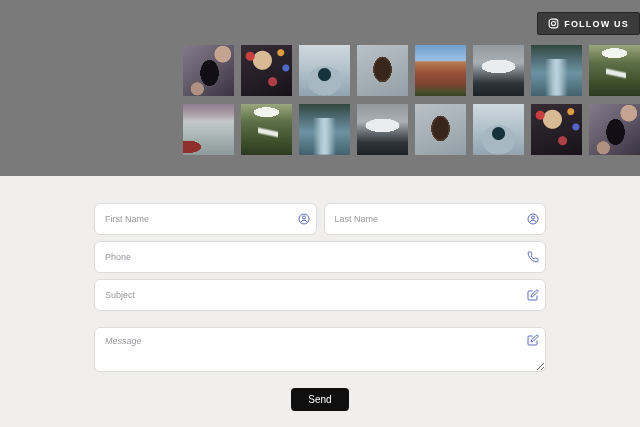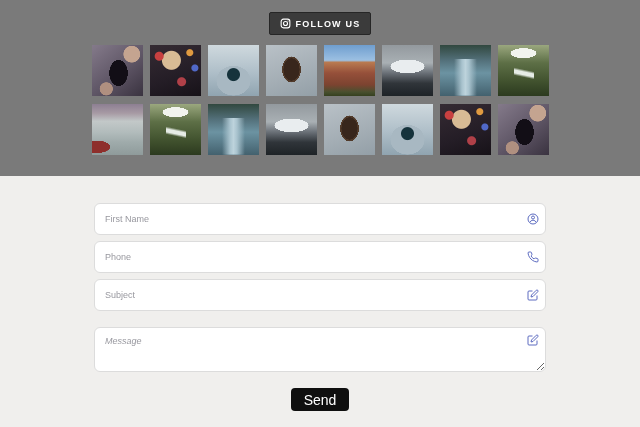--- a/index.html
+++ b/index.html
@@ -8,21 +8,21 @@
     font-family: "Liberation Sans", sans-serif;
     background: var(--form-bg, #f0efed);
   }
 
   
   .hero {
     height: 176px;
     background: var(--hero-bg, #7a7a7a);
     display: flex;
     flex-direction: column;
-    align-items: center;
+    align-items: flex-end;
     padding-top: 12px;
   }
   .follow-btn {
     display: flex;
     align-items: center;
     gap: 5px;
     background: var(--follow-bg, #3b3b3b);
     border: 1px solid var(--follow-border, #262626);
     color: #ffffff;
     font-size: 9px;
@@ -148,21 +148,21 @@
   .field.icon-top .field-icon { top: 7px; transform: none; }
 
   .send-btn {
     display: block;
     margin: 7px auto 0;
     width: 58px;
     height: 23px;
     background: var(--send-bg, #0f0f0f);
     color: #ffffff;
     font-family: "Liberation Sans", sans-serif;
-    font-size: 14px;
+    font-size: 10px;
     border: none;
     border-radius: 4px;
     cursor: pointer;
   }
 </style>
 </head>
 <body>
 
 <div class="hero">
   <button class="follow-btn">
@@ -202,20 +202,30 @@
     <div class="field">
       <input type="text" placeholder="First Name" style="">
       <span class="field-icon">
         <svg width="12" height="12" viewBox="0 0 24 24" fill="none" stroke="currentColor" stroke-width="2">
           <circle cx="12" cy="12" r="10"></circle>
           <circle cx="12" cy="9" r="3"></circle>
           <path d="M6.2 18.3a6.2 6.2 0 0 1 11.6 0"></path>
         </svg>
       </span>
     </div>
+    <div class="field">
+      <input type="text" placeholder="Last Name" style="">
+      <span class="field-icon">
+        <svg width="12" height="12" viewBox="0 0 24 24" fill="none" stroke="currentColor" stroke-width="2">
+          <circle cx="12" cy="12" r="10"></circle>
+          <circle cx="12" cy="9" r="3"></circle>
+          <path d="M6.2 18.3a6.2 6.2 0 0 1 11.6 0"></path>
+        </svg>
+      </span>
+    </div>
   </div>
 
   <div class="form-row">
     <div class="field">
       <input type="text" placeholder="Phone" style="">
       <span class="field-icon">
         <svg width="12" height="12" viewBox="0 0 24 24" fill="none" stroke="currentColor" stroke-width="2">
           <path d="M22 16.92v3a2 2 0 0 1-2.18 2 19.79 19.79 0 0 1-8.63-3.07 19.5 19.5 0 0 1-6-6 19.79 19.79 0 0 1-3.07-8.67A2 2 0 0 1 4.11 2h3a2 2 0 0 1 2 1.72c.13.96.36 1.9.7 2.81a2 2 0 0 1-.45 2.11L8.09 9.91a16 16 0 0 0 6 6l1.27-1.27a2 2 0 0 1 2.11-.45c.91.34 1.85.57 2.81.7A2 2 0 0 1 22 16.92z"></path>
         </svg>
       </span>

